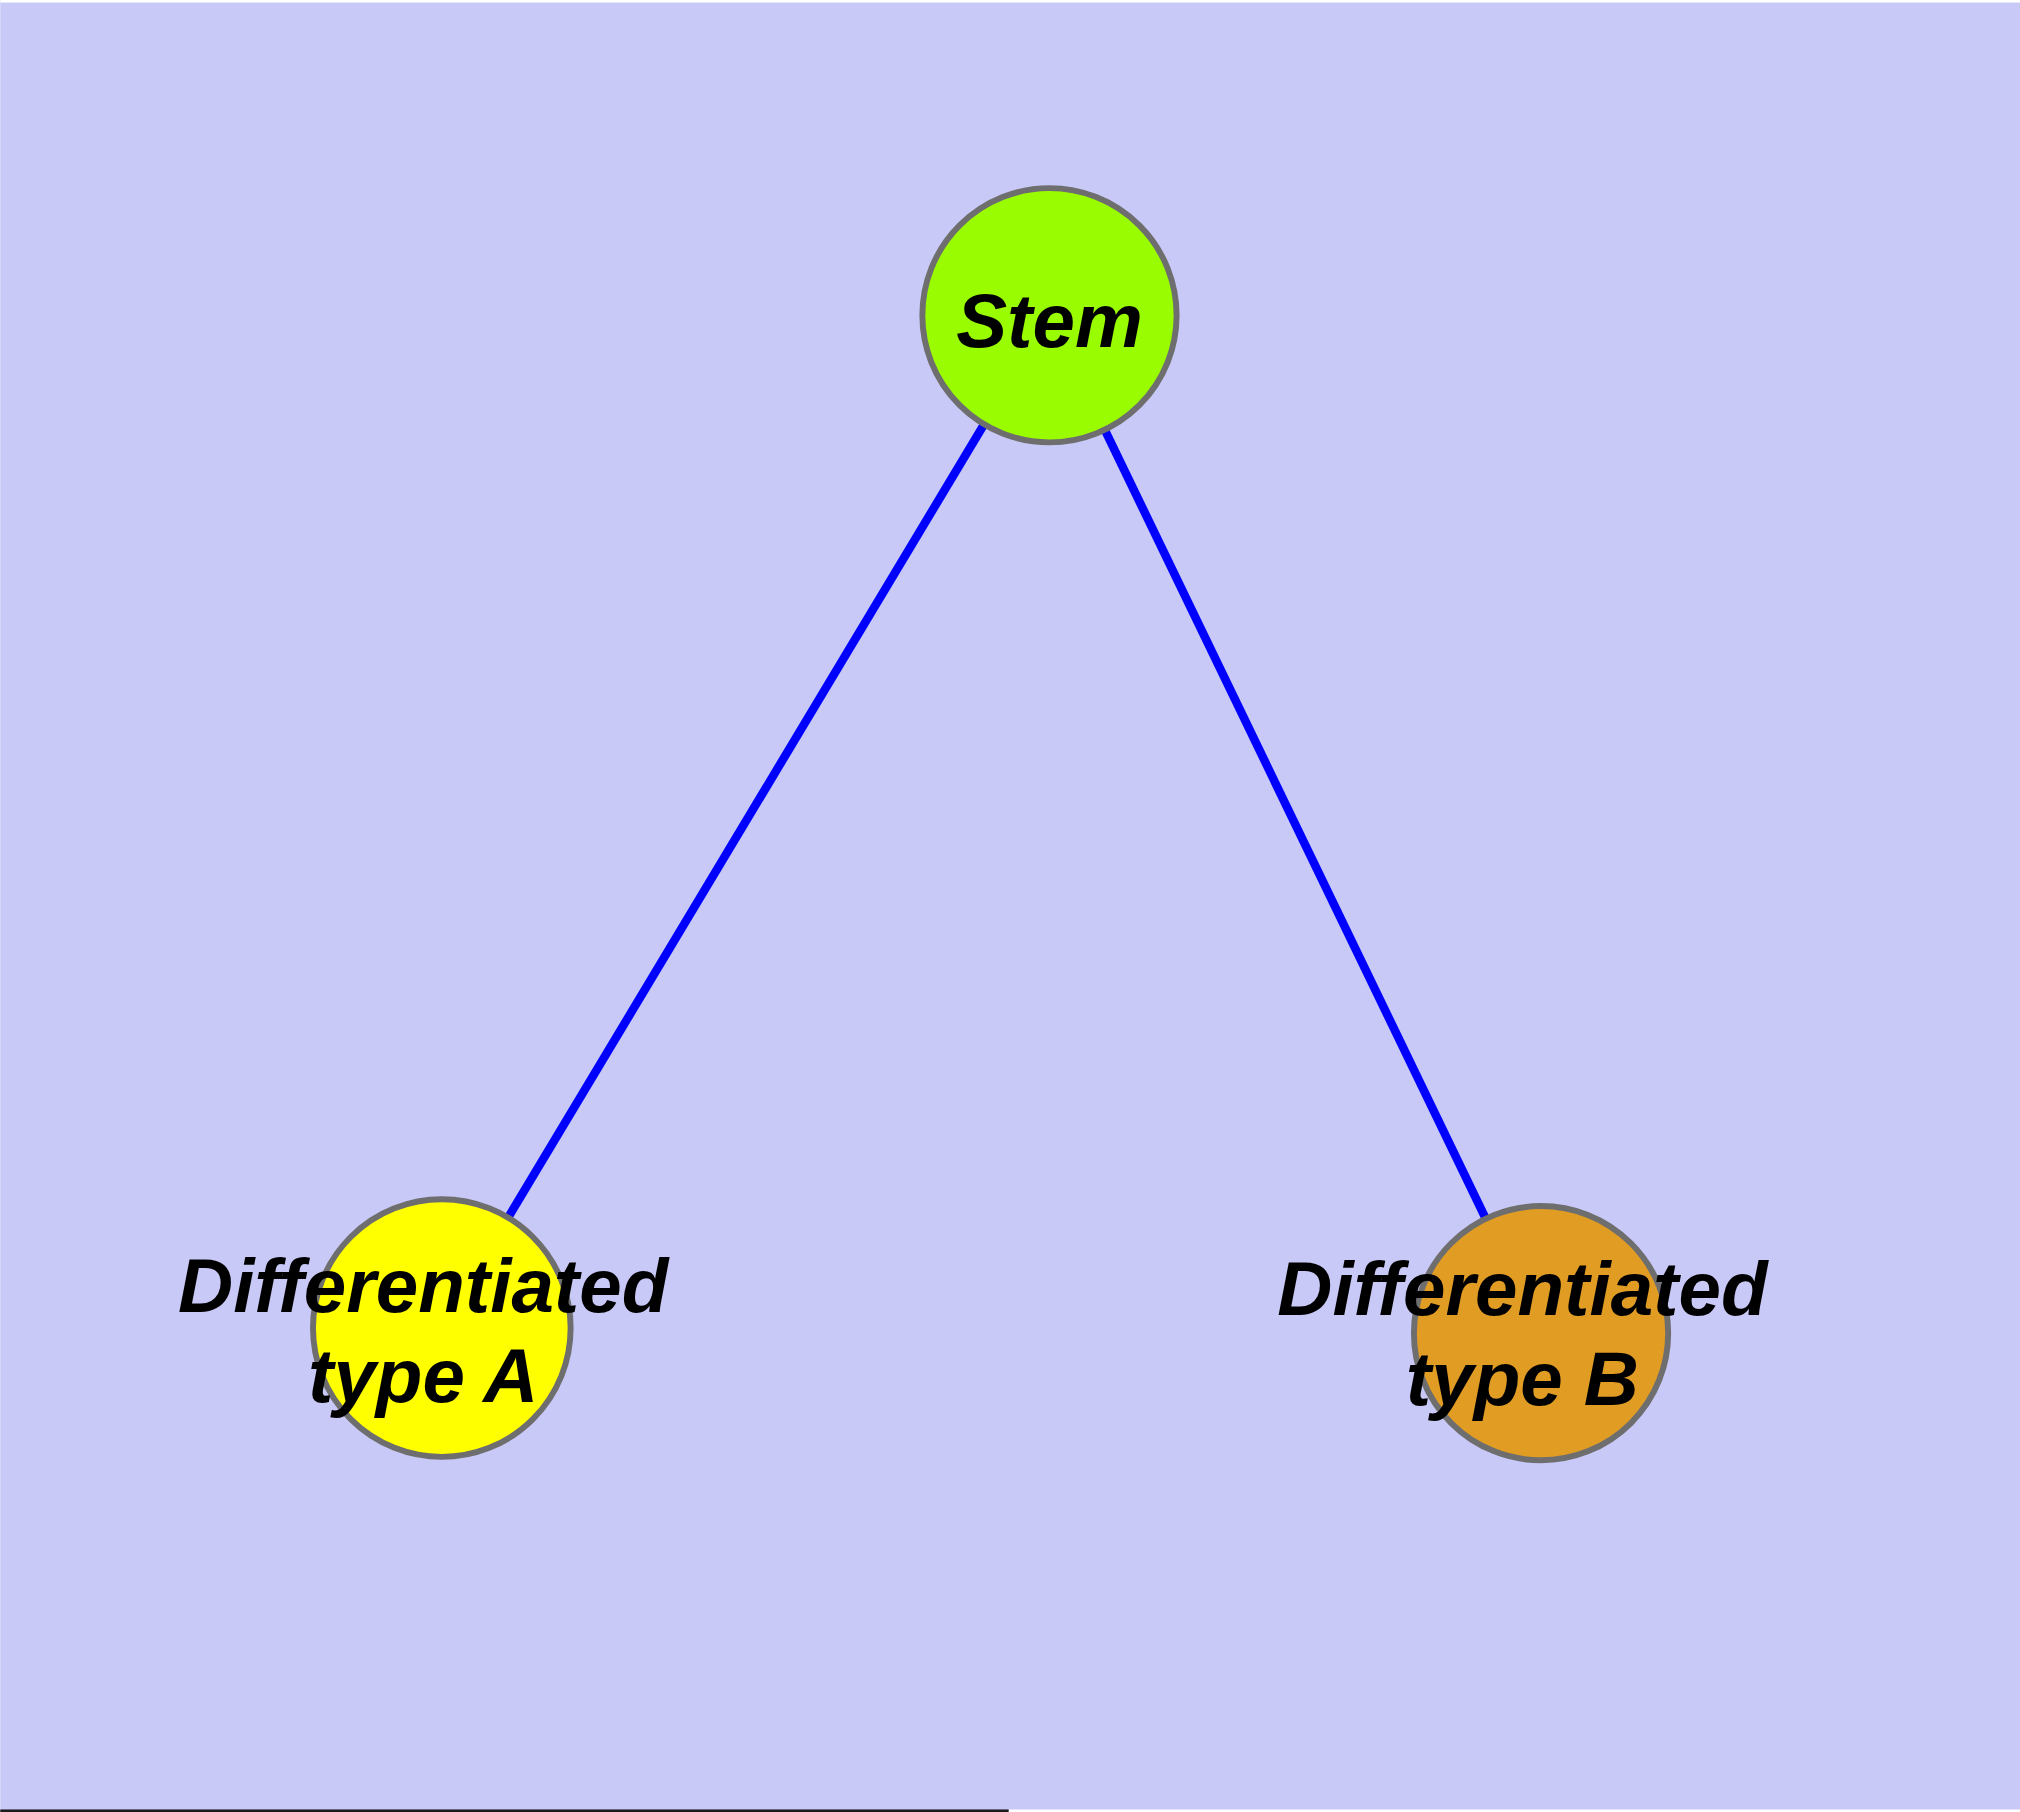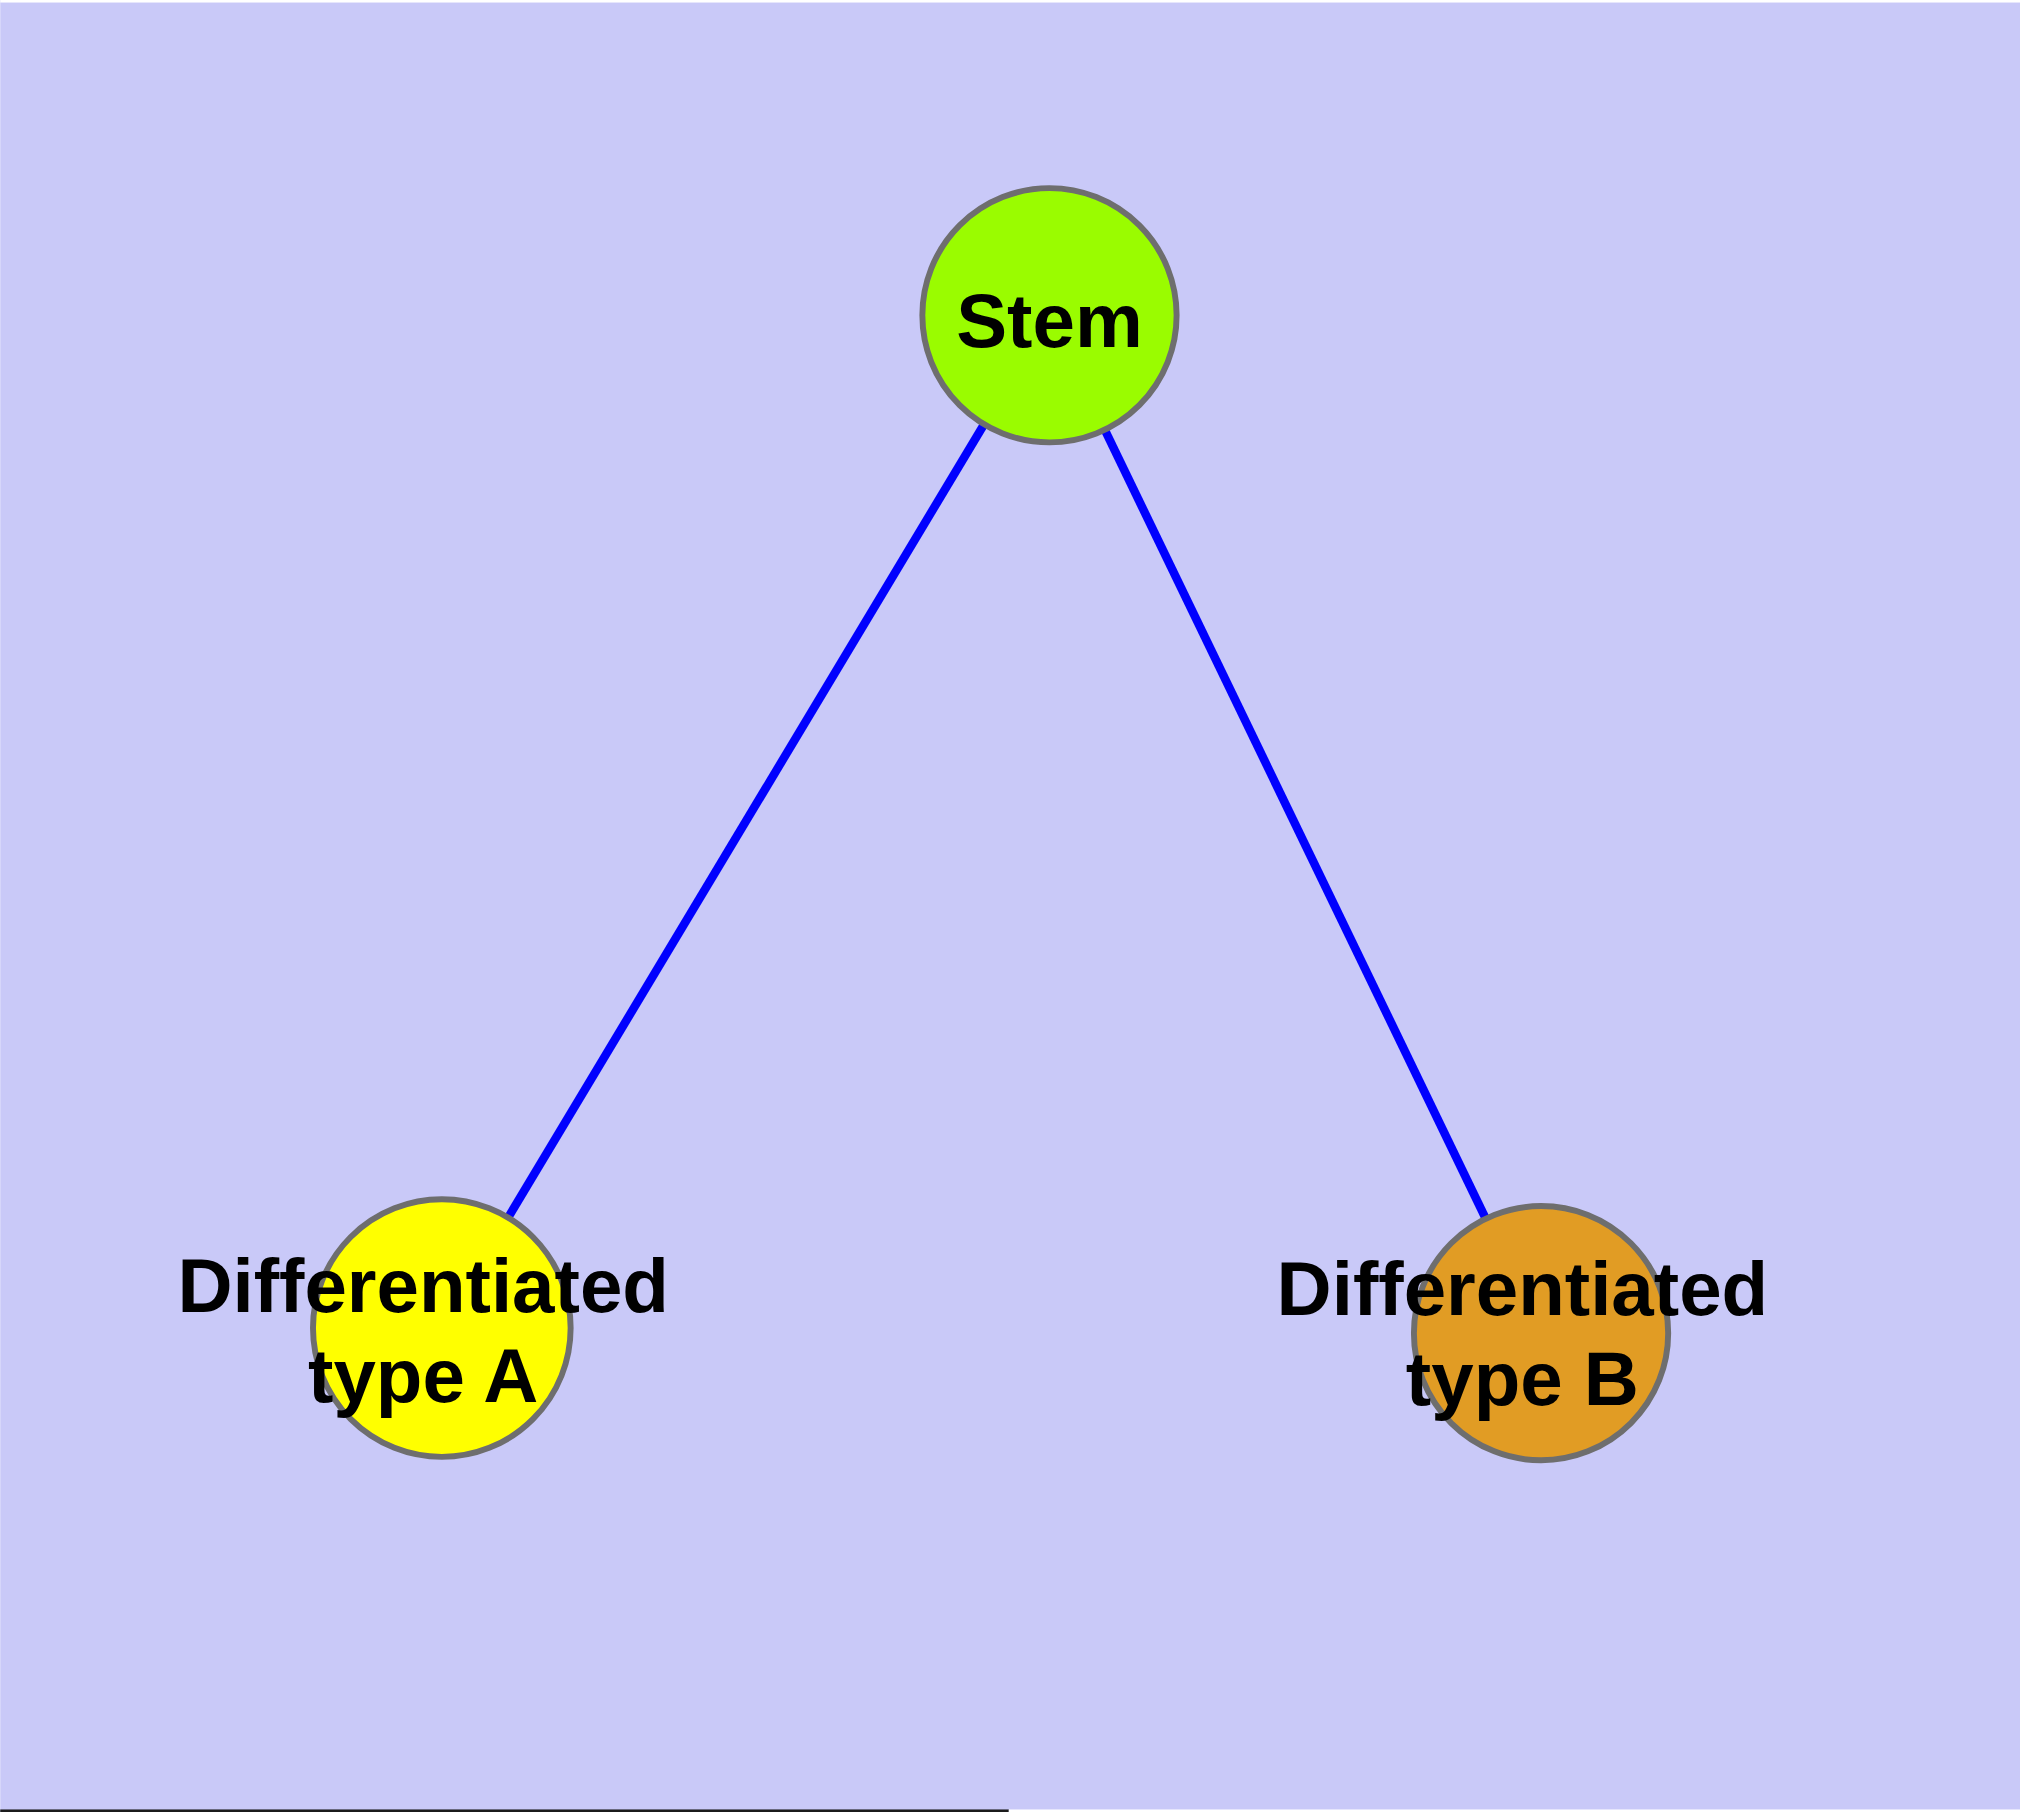--- a/index.html
+++ b/index.html
@@ -7,20 +7,21 @@
     padding: 0;
     width: 2021px;
     height: 1812px;
     overflow: hidden;
     font-family: "Liberation Sans", sans-serif;
   }
   .stage {
     position: relative;
     width: 2021px;
     height: 1272px;
+    font-style: italic;
   }
   svg.diagram {
     display: block;
     width: 2021px;
     height: 1812px;
   }
   .node-circle {
     stroke-width: 7px;
   }
   .edge-line {

